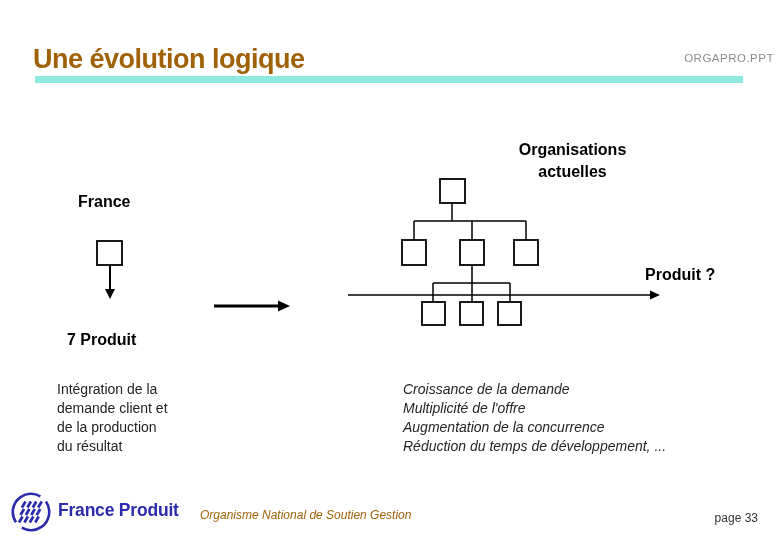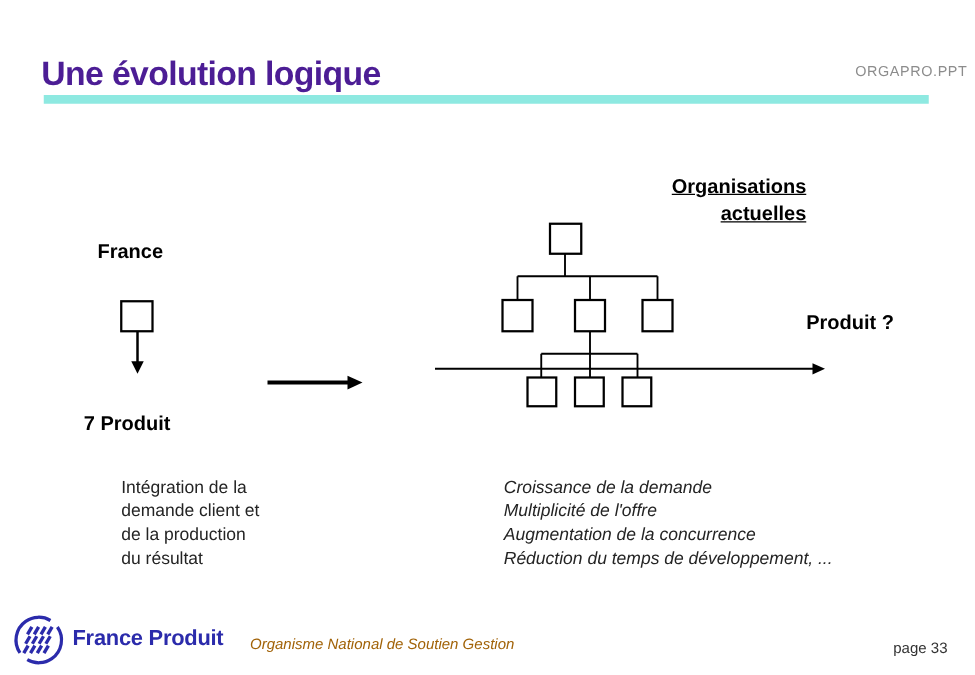--- a/index.html
+++ b/index.html
@@ -9,47 +9,47 @@
     background:#ffffff;
     font-family:"Liberation Sans",sans-serif;
     overflow:hidden;
   }
   .abs{position:absolute;}
   .preline{white-space:pre-line;}
 
   
   .title{
     left:33px;top:26px;
-    font-size:27px;font-weight:bold;color:#4c1d95;
+    font-size:27px;font-weight:bold;color:#a16207;
     letter-spacing:-0.5px;
   }
   .filename{
     right:6px;top:52px;
     font-size:11.5px;color:#8c8c8c;letter-spacing:0.5px;
   }
   .rule{
     left:35px;top:76px;width:708px;height:7px;
     background:#8ee9e1;
   }
 
   
   .lbl{font-weight:bold;color:#000;font-size:16px;line-height:22px;}
-  .lbl-org{left:500px;top:139px;width:145px;text-align:right;text-decoration:underline;}
+  .lbl-org{left:500px;top:139px;width:145px;text-align:center;}
   .lbl-artisan{left:78px;top:191px;}
   .lbl-unproduit{left:67px;top:329px;}
-  .lbl-produitq{left:645px;top:248px;text-align:right;}
+  .lbl-produitq{left:645px;top:264px;text-align:right;}
 
   
   .diagram-svg{left:0;top:0;width:780px;height:540px;}
 
   
   .note{
     font-size:14px;line-height:19px;color:#242424;
   }
-  .note-left{left:57px;top:380px;width:220px;margin-left:40px;}
+  .note-left{left:57px;top:380px;width:220px;}
   .note-right{left:403px;top:380px;width:360px;font-style:italic;}
 
   
   .logo{left:10px;top:487px;width:42px;height:50px;}
   .brand{
     left:58px;top:500px;
     font-size:17.5px;font-weight:bold;color:#2b2bab;letter-spacing:-0.2px;
   }
   .org{left:200px;top:508px;font-size:12px;color:#a16207;font-style:italic;}
   .page{right:22px;top:511px;font-size:12px;color:#333;}

